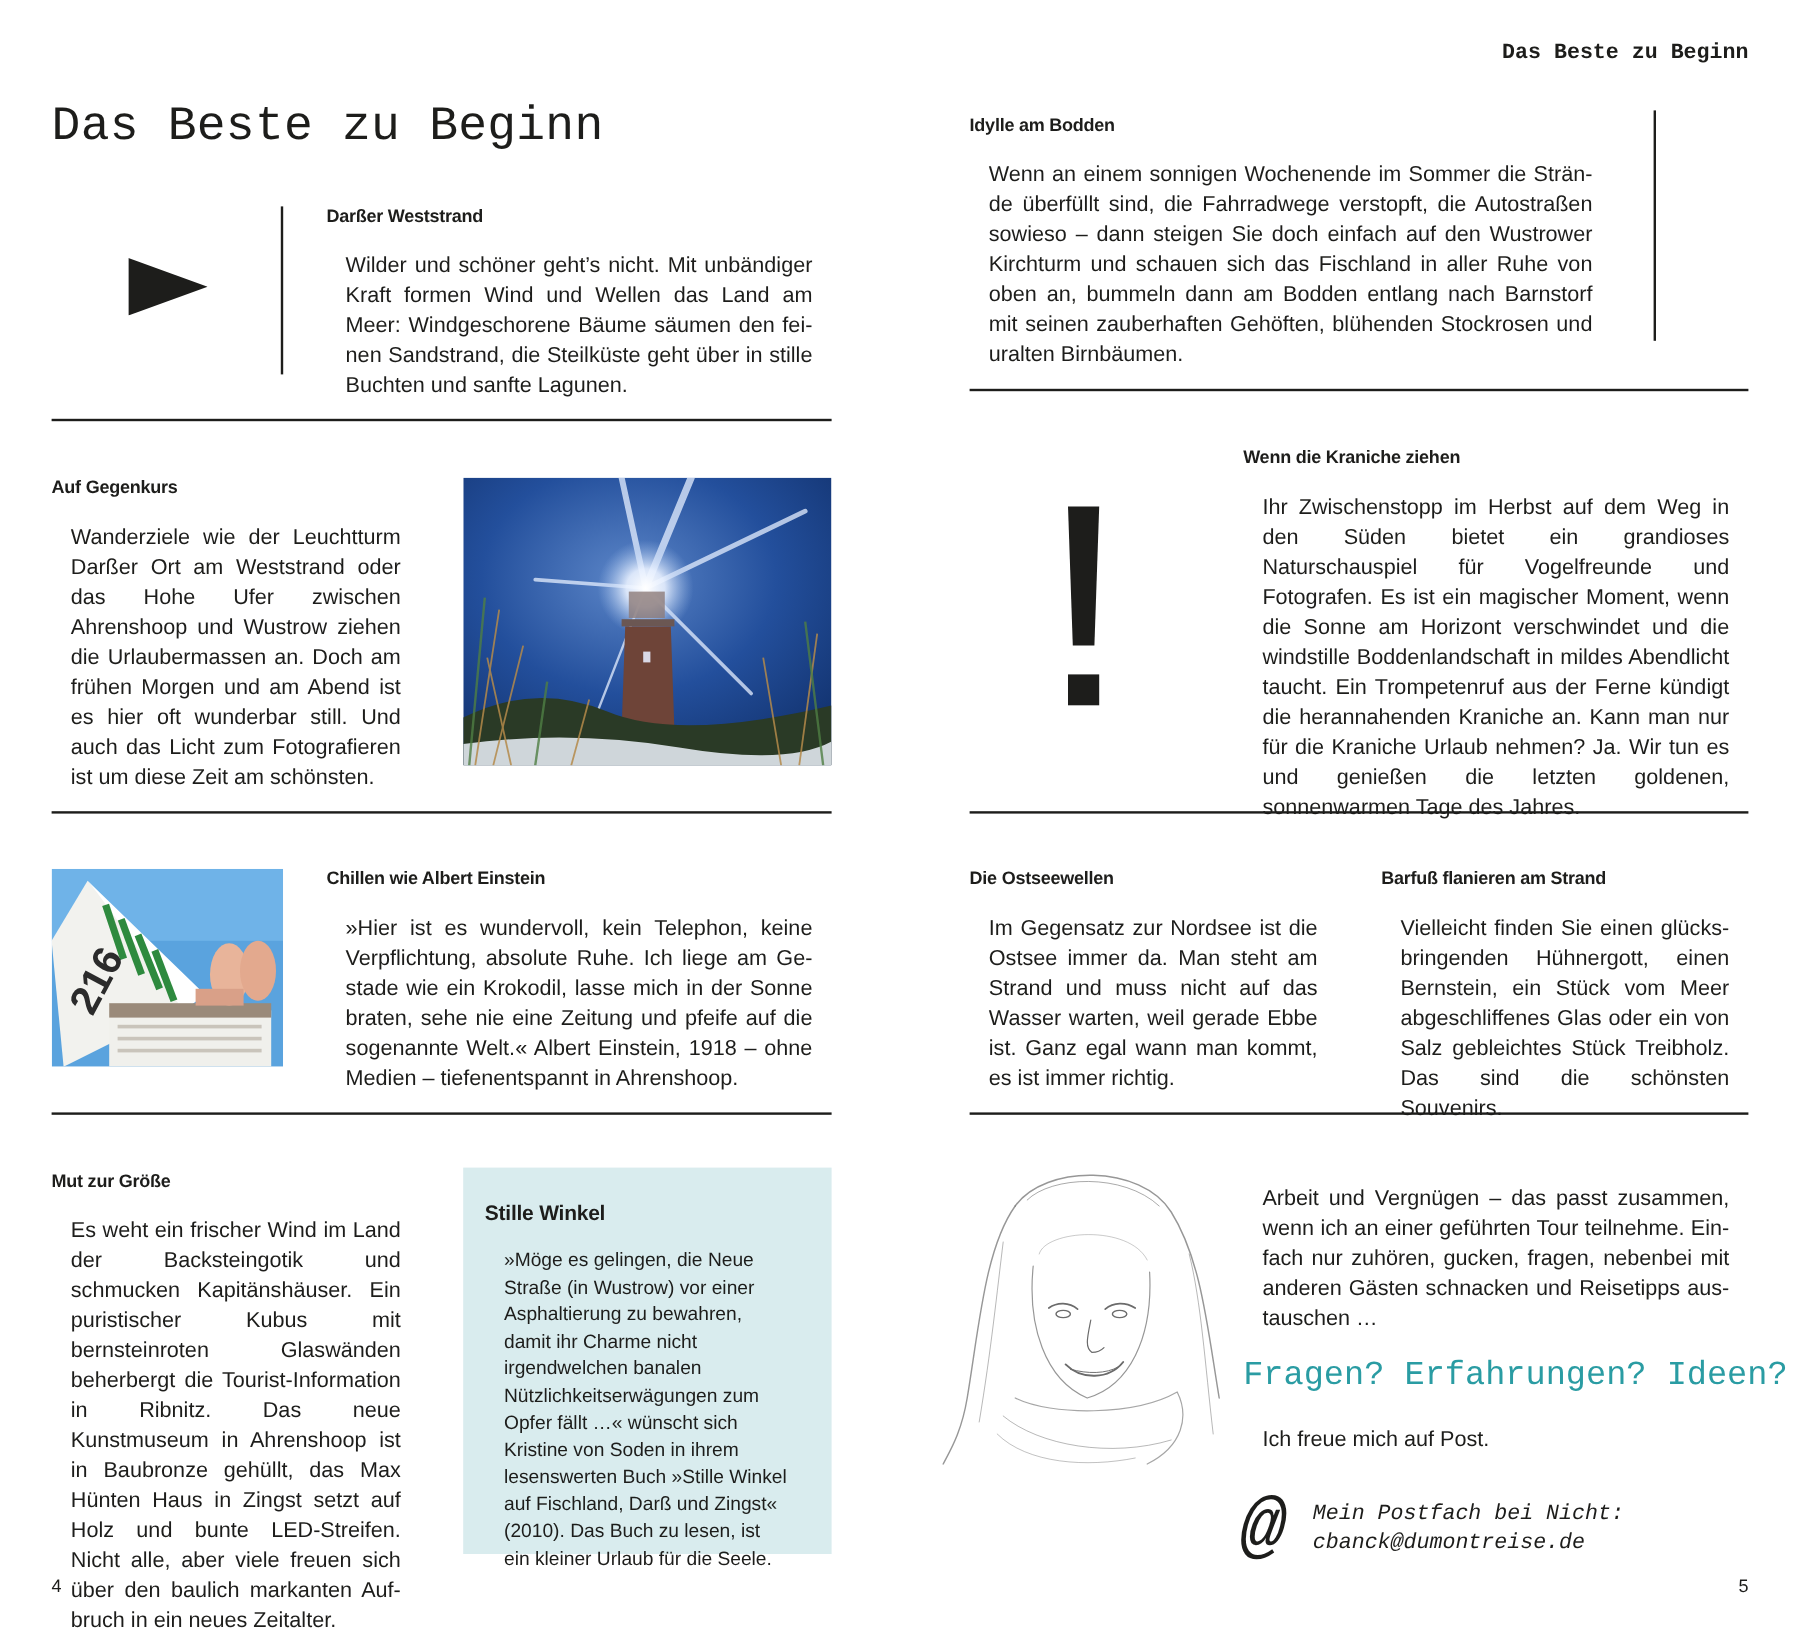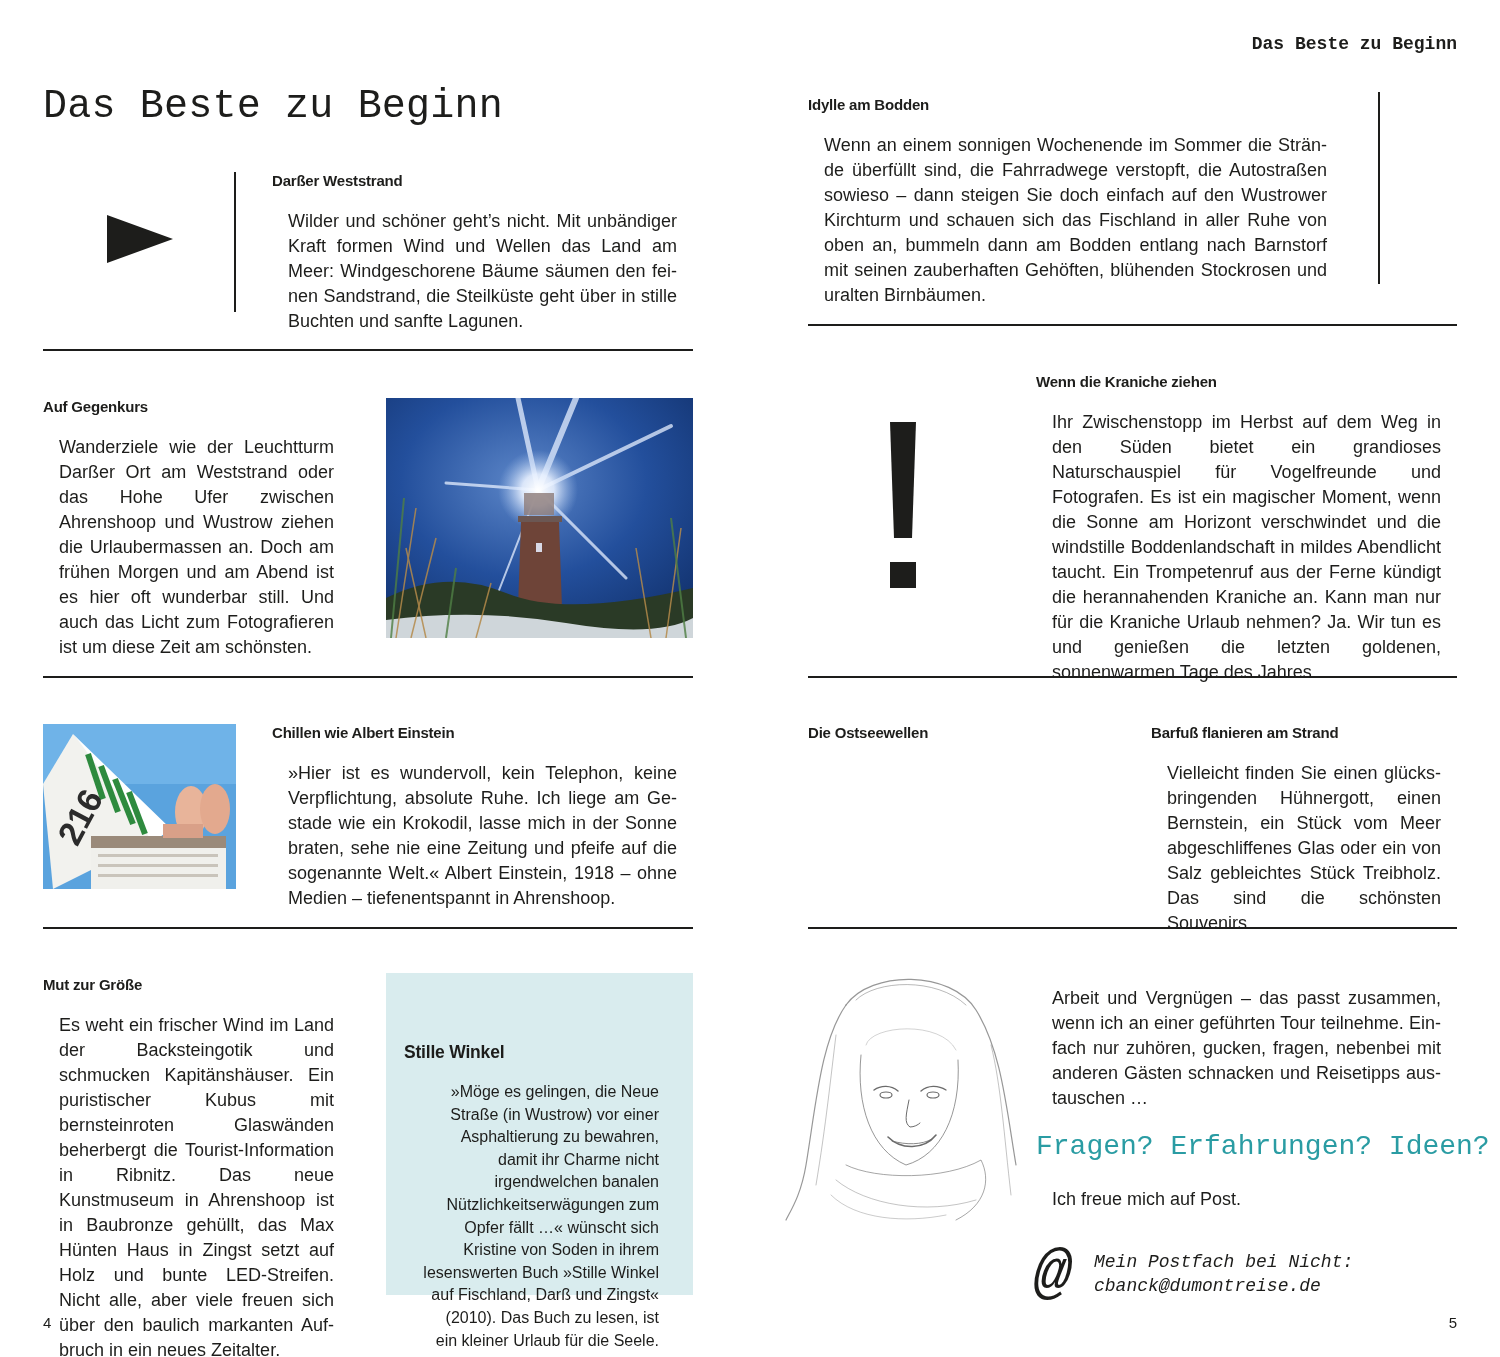--- a/index.html
+++ b/index.html
@@ -11,22 +11,22 @@
   .running-head { right:43px; top:34px; font-size:18px; font-weight:bold; }
   .page-title { left:43px; top:84px; font-size:40px; font-weight:normal; letter-spacing:0.2px; }
 
   .block h3 { margin:0; font-size:15px; font-weight:bold; line-height:25px; letter-spacing:-0.2px; }
   .block p { margin:16px; font-size:18px; line-height:25px; text-align:justify; hyphens:manual; }
 
   .rule { height:1.5px; background:#1d1d1b; }
   .vrule { width:2px; background:#1d1d1b; }
 
   .box { background:#d9ecee; box-sizing:border-box; padding:26px 18px 0 18px; }
-  .box h3 { font-size:17.5px;margin-top:41px; }
-  .box p { font-size:16px; line-height:22.6px; text-align:right; }
+  .box h3 { font-size:17.5px; }
+  .box p { font-size:16px; line-height:22.6px; text-align:left; }
 
   .teal-head { font-size:28px; color:#2a9ca3; line-height:36px; }
   .sig-line { font-style:italic; font-size:18px; line-height:24px; }
   .at-glyph { font-size:62px; line-height:62px; font-style:italic; }
 
   .folio { font-size:15px; top:1314px; }
 
   .photo { overflow:hidden; }
   .photo svg { display:block; }
 </style>
@@ -164,20 +164,21 @@
 
 <div class="abs block" style="left:1036px;top:369px;width:421px;">
   <h3>Wenn die Kraniche ziehen</h3>
   <p>Ihr Zwischenstopp im Herbst auf dem Weg in den Süden bietet ein grandioses Naturschauspiel für Vogelfreunde und Fotografen. Es ist ein magi­scher Moment, wenn die Sonne am Horizont ver­schwindet und die windstille Boddenlandschaft in mildes Abendlicht taucht. Ein Trompetenruf aus der Ferne kündigt die herannahenden Kraniche an. Kann man nur für die Kraniche Urlaub neh­men? Ja. Wir tun es und genießen die letzten gol­denen, sonnenwarmen Tage des Jahres.</p>
 </div>
 
 <div class="abs rule" style="left:808px;top:676px;width:649px;"></div>
 
 <div class="abs block" style="left:808px;top:720px;width:306px;">
   <h3>Die Ostseewellen</h3>
+  <p>Im Gegensatz zur Nordsee ist die Ostsee immer da. Man steht am Strand und muss nicht auf das Was­ser warten, weil gerade Ebbe ist. Ganz egal wann man kommt, es ist immer richtig.</p>
 </div>
 <div class="abs block" style="left:1151px;top:720px;width:306px;">
   <h3>Barfuß flanieren am Strand</h3>
   <p>Vielleicht finden Sie einen glücks­bringenden Hühnergott, einen Bernstein, ein Stück vom Meer ab­geschliffenes Glas oder ein von Salz gebleichtes Stück Treibholz. Das sind die schönsten Souvenirs.</p>
 </div>
 
 <div class="abs rule" style="left:808px;top:927px;width:649px;"></div>
 
 <div class="abs" style="left:776px;top:965px;width:260px;height:260px;">
   <svg width="260" height="260" viewBox="0 0 260 260" fill="none" stroke="#6b6b6b" stroke-linecap="round">

